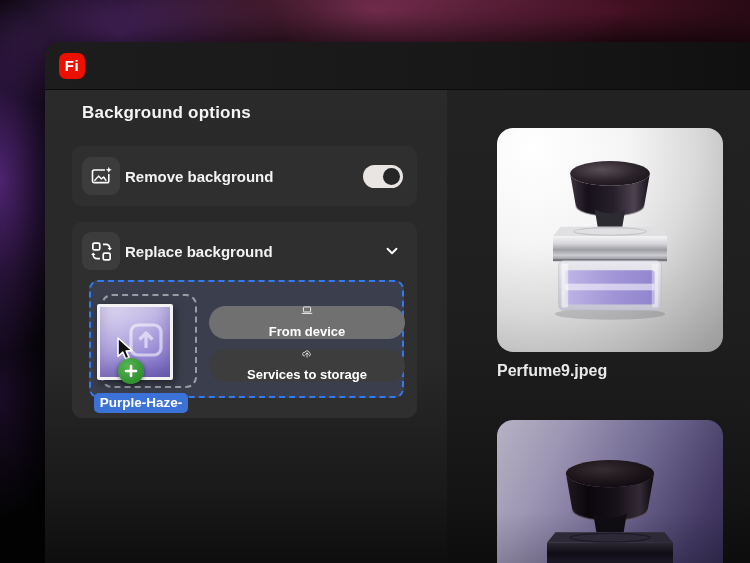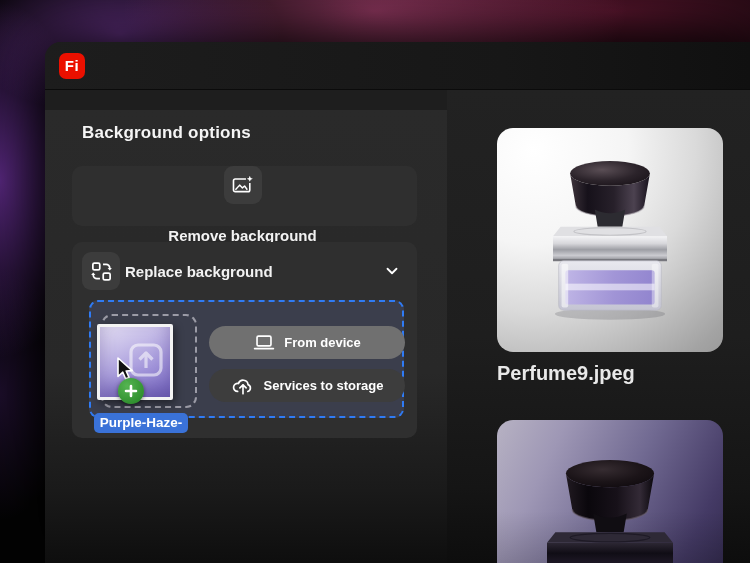--- a/index.html
+++ b/index.html
@@ -39,31 +39,30 @@
     color:#fff; font-weight:bold; font-size:15px; letter-spacing:0.5px;
   }
   .app-title { font-size:13.5px; color:#ededed; letter-spacing:0.2px; }
 
   .content { display:flex; height:calc(100% - 48px); }
 
   
   .left-panel {
     width:402px; position:relative; flex:none;
     background:linear-gradient(180deg,#2a2a2a 0%,#282828 58%,#1a1a1a 84%,#0e0e0e 100%);
-    margin-top:20px;
   }
   .panel-heading {
     position:absolute; left:37px; top:13px;
     font-size:17px; font-weight:bold; color:#f5f5f5; letter-spacing:0.2px;
   }
   .card {
     position:absolute; left:27px; width:345px;
     background:#2f2f2f; border-radius:10px;
   }
-  .card-remove { top:56px; height:60px; display:flex; align-items:center; padding:0 14px 0 10px; gap:23px;flex-direction:column; }
+  .card-remove { top:56px; height:60px; display:flex; align-items:center; padding:0 14px 0 10px; gap:5px; }
   .card-replace { top:132px; height:196px; }
 
   .icon-chip {
     width:38px; height:38px; border-radius:9px; background:#3c3c3c; flex:none;
     display:flex; align-items:center; justify-content:center;
   }
   .row-label { font-size:15px; font-weight:bold; color:#f2f2f2; flex:1; }
 
   .toggle {
     width:40px; height:23px; border-radius:12px; background:#e9e5e3;
@@ -95,21 +94,21 @@
   .drag-cursor { position:absolute; left:25px; top:55px; z-index:4; }
   .plus-badge {
     position:absolute; left:27px; top:76px; width:26px; height:26px; border-radius:50%;
     background:radial-gradient(circle at 35% 30%, #55b452, #2f8f2e 75%);
     display:flex; align-items:center; justify-content:center; z-index:4;
     box-shadow:0 1px 4px rgba(0,0,0,0.5);
   }
   .dz-btn {
     position:absolute; left:118px; width:196px; height:33px; border:none; border-radius:17px;
     display:flex; align-items:center; justify-content:center; gap:9px;
-    color:#fff; font-family:inherit; font-size:13px; font-weight:bold; cursor:pointer;
+    color:#fff; font-family:inherit; font-size:13px; font-weight:bold; cursor:pointer;flex-direction:column;
   }
   .dz-btn.device { top:24px; background:#707070; }
   .dz-btn.storage { top:67px; background:#3d3d3d; }
 
   .drag-filename {
     position:absolute; left:30px; top:303px; width:132px; z-index:6;
     display:flex; flex-direction:column; align-items:center; line-height:20px;
   }
   .drag-filename span {
     background:#3a72d8; color:#fff; font-size:13.5px; font-weight:600;
@@ -133,21 +132,21 @@
     top:330px; height:260px;
     background:
       linear-gradient(to bottom, rgba(0,0,0,0) 35%, rgba(0,0,0,0.5) 100%),
       linear-gradient(116deg,#b7b2c3 0%,#9e97b5 20%,#716a92 46%,#443a65 72%,#201936 100%);
   }
   .bottle { position:absolute; left:50%; transform:translateX(-50%); }
   .card-original .bottle { top:20px; }
   .card-result .bottle { top:26px; }
   .preview-label {
     position:absolute; left:50px; top:272px;
-    font-size:20px; font-weight:bold; color:#e9e9e9;
+    font-size:16px; font-weight:bold; color:#e9e9e9;
   }
 </style>
 </head>
 <body>
 
 <div class="glow"></div>
 
 <div class="window">
 
   <div class="titlebar">

